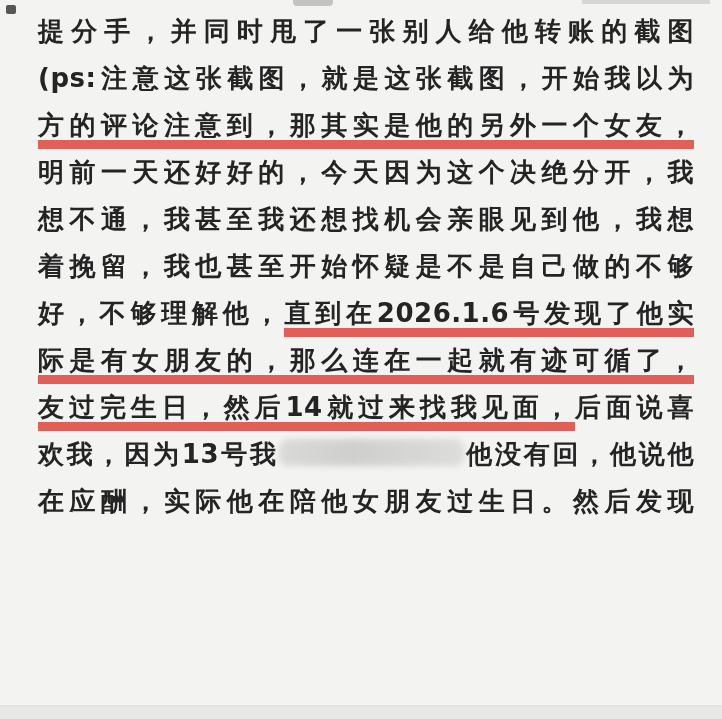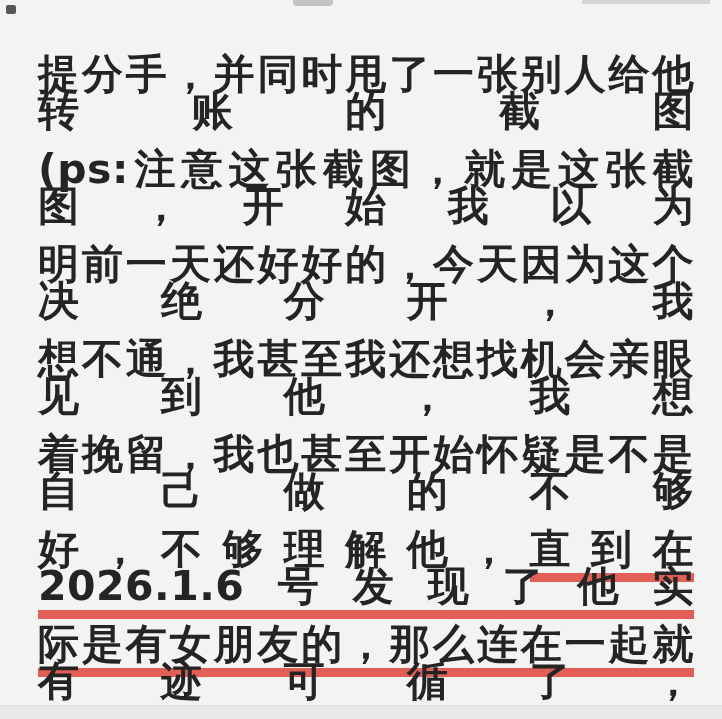--- a/index.html
+++ b/index.html
@@ -22,30 +22,29 @@
     background: var(--bg);
   }
   .text-block {
     position: absolute;
     top: 8px;
     left: 38px;
     right: 28px;
   }
   .line {
     height: 47px;
-    line-height: 37px;
-    font-size: 41px;
+    line-height: 47px;
+    font-size: 26px;
     font-weight: 600;
     color: var(--text);
     text-align: justify;
     text-align-last: justify;
     white-space: normal;
     overflow: visible;
     letter-spacing: 0.5px;
-    margin-top: 48px;
   }
   .seg { display: inline; }
   .ul {
     border-bottom: 9px solid rgba(224, 82, 74, 0.92);
   }
   .censored {
     display: inline-block;
     width: 185px;
     height: 27px;
     vertical-align: -3px;
@@ -81,23 +80,25 @@
 <body>
 
 <div class="canvas">
   <div class="mark-topleft"></div>
   <div class="mark-topmid"></div>
   <div class="mark-topright"></div>
 
   <div class="text-block">
       <div class="line"><span class="seg">提分手，并同时甩了一张别人给他转账的截图</span></div>
       <div class="line"><span class="seg">(ps:注意这张截图，就是这张截图，开始我以为</span></div>
+      <div class="line"><span class="seg ul">方的评论注意到，那其实是他的另外一个女友，</span></div>
       <div class="line"><span class="seg">明前一天还好好的，今天因为这个决绝分开，我</span></div>
       <div class="line"><span class="seg">想不通，我甚至我还想找机会亲眼见到他，我想</span></div>
       <div class="line"><span class="seg">着挽留，我也甚至开始怀疑是不是自己做的不够</span></div>
       <div class="line"><span class="seg">好，不够理解他，</span><span class="seg ul">直到在2026.1.6号发现了他实</span></div>
       <div class="line"><span class="seg ul">际是有女朋友的，那么连在一起就有迹可循了，</span></div>
       <div class="line"><span class="seg ul">友过完生日，然后14就过来找我见面，</span><span class="seg">后面说喜</span></div>
+      <div class="line"><span class="seg">欢我，因为13号我</span><span class="censored"></span><span class="seg">他没有回，他说他</span></div>
       <div class="line"><span class="seg">在应酬，实际他在陪他女朋友过生日。然后发现</span></div>
     </div>
 
   <div class="bottom-strip"></div>
 </div>
 
 </body></html>

